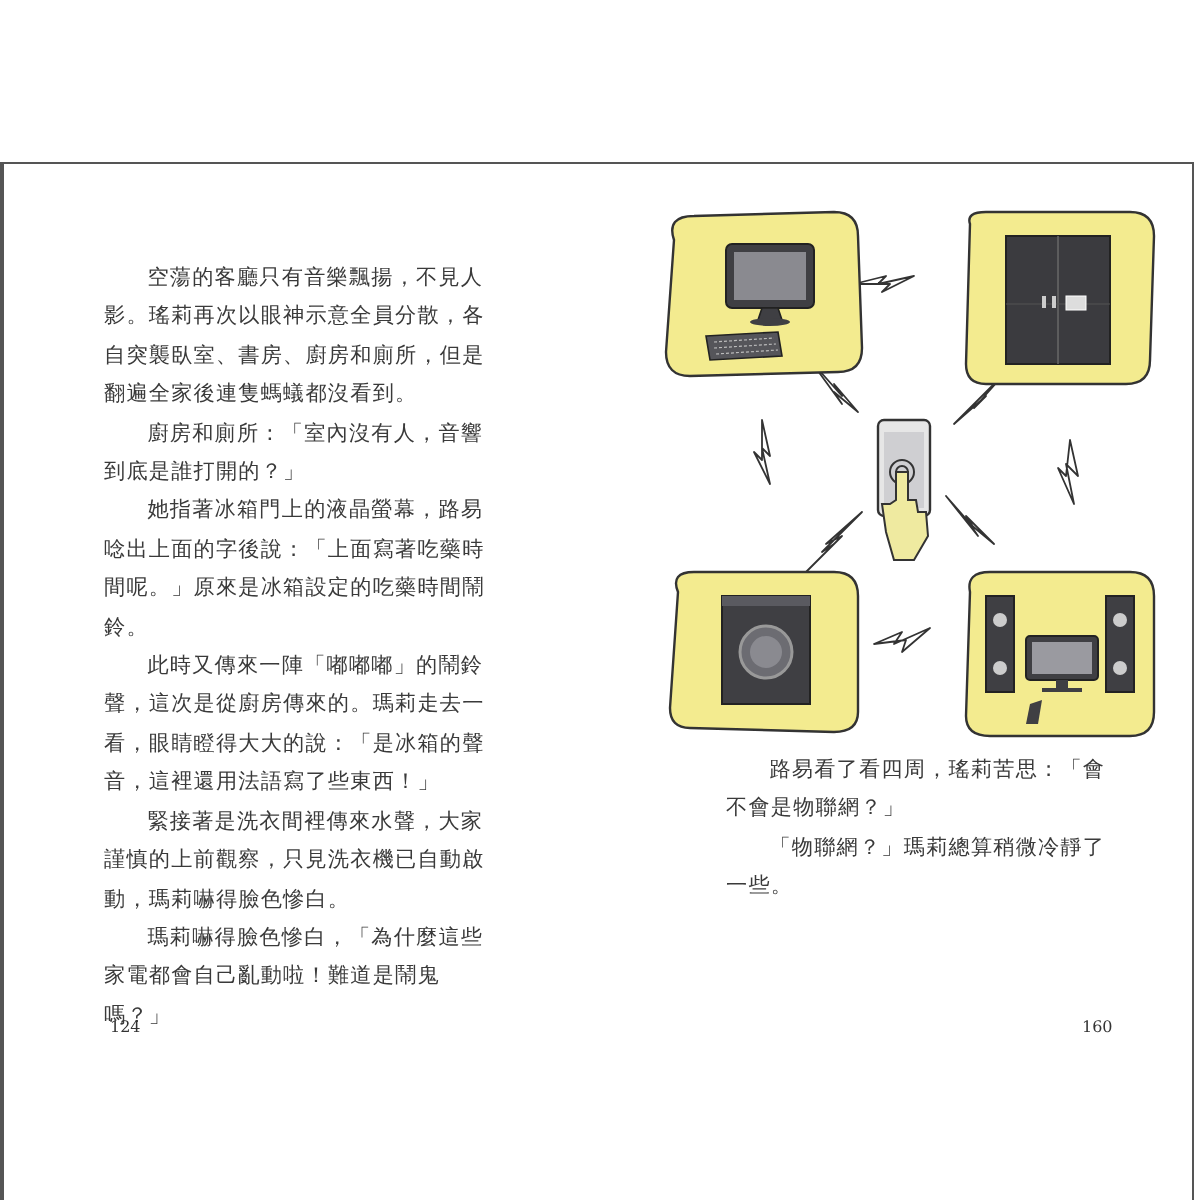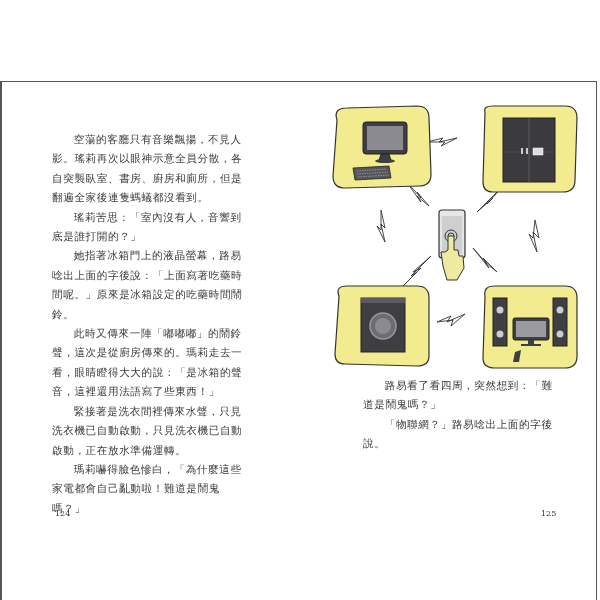--- a/index.html
+++ b/index.html
@@ -27,35 +27,35 @@
     .right .page-num { left: 239px; }
     .illus { position: absolute; left: 325px; top: 100px; width: 255px; height: 270px; }
   </style>
 </head>
 <body>
 
 <div class="spread">
   <div class="page left">
     <div class="body-text">
       <p class="para">空蕩的客廳只有音樂飄揚，不見人影。瑤莉再次以眼神示意全員分散，各自突襲臥室、書房、廚房和廁所，但是翻遍全家後連隻螞蟻都沒看到。</p>
-      <p class="para">瑤莉苦思：「室內沒有人，音響到底是誰打開的？」</p>
+      <p class="para">廚房和廁所：「室內沒有人，音響到底是誰打開的？」</p>
       <p class="para">她指著冰箱門上的液晶螢幕，路易唸出上面的字後說：「上面寫著吃藥時間呢。」原來是冰箱設定的吃藥時間鬧鈴。</p>
       <p class="para">此時又傳來一陣「嘟嘟嘟」的鬧鈴聲，這次是從廚房傳來的。瑪莉走去一看，眼睛瞪得大大的說：「是冰箱的聲音，這裡還用法語寫了些東西！」</p>
-      <p class="para">緊接著是洗衣間裡傳來水聲，只見洗衣機已自動啟動，只見洗衣機已自動啟動，正在放水準備運轉。</p>
+      <p class="para">緊接著是洗衣間裡傳來水聲，大家謹慎的上前觀察，只見洗衣機已自動啟動，瑪莉嚇得臉色慘白。</p>
       <p class="para">瑪莉嚇得臉色慘白，「為什麼這些家電都會自己亂動啦！難道是鬧鬼嗎？」</p>
     </div>
     <div class="page-num">124</div>
   </div>
 
   <div class="page right">
     <div class="body-text">
-      <p class="para">路易看了看四周，突然想到：「難道是鬧鬼嗎？」</p>
-      <p class="para">「物聯網？」路易唸出上面的字後說。</p>
+      <p class="para">路易看了看四周，瑤莉苦思：「會不會是物聯網？」</p>
+      <p class="para">「物聯網？」瑪莉總算稍微冷靜了一些。</p>
     </div>
-    <div class="page-num">125</div>
+    <div class="page-num">160</div>
   </div>
 </div>
 
 <svg class="illus" viewBox="0 0 255 270" xmlns="http://www.w3.org/2000/svg">
 
   <g fill="#ffffff" stroke="#333" stroke-width="0.9" stroke-linejoin="round">
 
     <path d="M80 80 L96 98 L92 92 L104 106 L92 96 L96 102 Z"></path>
 
     <path d="M178 86 L162 104 L168 98 L152 112 L164 100 L158 106 Z"></path>

